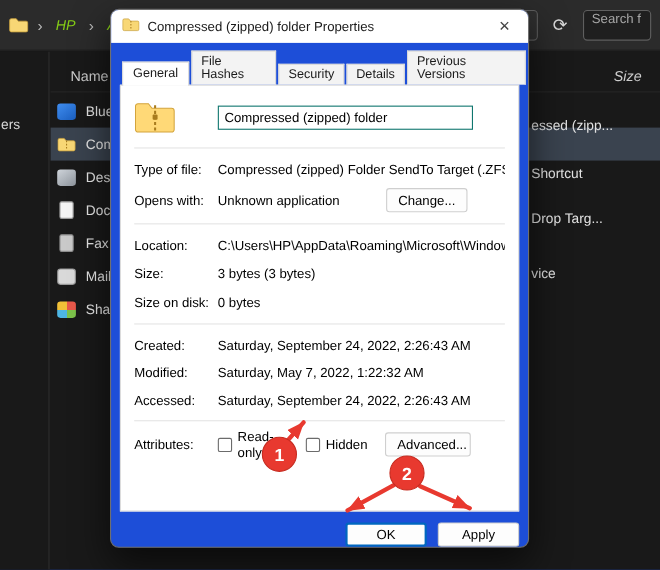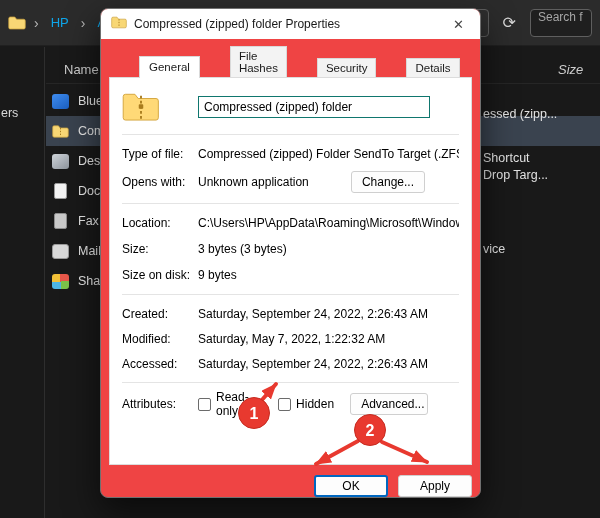--- a/index.html
+++ b/index.html
@@ -14,21 +14,21 @@
   }
 
   
   .toolbar {
     position:absolute; left:0; top:0; width:600px; height:46px;
     background:#2b2b2b; border-bottom:1px solid #202020;
     display:flex; align-items:center; padding:0 8px; gap:6px;
   }
   .crumb-folder svg { display:block; }
   .crumb-sep { color:#b9b9b9; font-size:14px; padding:0 2px; }
-  .crumb { color:#0ea5e9; font-size:13px; padding:2px 4px; border-radius:4px; }
+  .crumb { color:#84cc16; font-size:13px; padding:2px 4px; border-radius:4px;font-style:italic; }
   .toolbar-right { margin-left:auto; display:flex; align-items:center; gap:10px; }
   .view-btn {
     height:28px; min-width:44px; border:1px solid #5f5f5f; border-radius:4px;
     display:flex; align-items:center; justify-content:center; gap:4px;
     color:#dcdcdc; font-size:12px; background:#2f2f2f; padding:0 6px;
   }
   .refresh-btn { color:#d7d7d7; font-size:16px; padding:2px 4px; }
   .search-box {
     width:62px; height:28px; background:#1f1f1f; border:1px solid #5f5f5f;
     border-radius:4px; color:#a6a6a6; font-size:12px;
@@ -52,32 +52,32 @@
   .ico-fax { width:13px; height:16px; background:#c9c9c9; border:1px solid #8d8d8d; border-radius:2px; margin-left:2px; margin-right:11px; }
   .ico-mail { background:#d9d9d9; border:1px solid #9a9a9a; }
   .ico-sharex { background:conic-gradient(#e8584a 0 90deg, #7cc24a 90deg 180deg, #4db6e4 180deg 270deg, #f2c037 270deg); }
 
   .right-frag { position:absolute; color:#e2e2e2; font-size:12.5px; white-space:nowrap; }
   .mini-doc { position:absolute; width:11px; height:14px; background:#f2f2f2; border:1px solid #8f8f8f; border-radius:1px; }
 
   
   .dialog {
     position:absolute; left:100px; top:8px; width:381px; height:490px;
-    background:#ef4444; color:#000; border:1px solid #6f6f6f; border-radius:8px;
+    background:#1d4ed8; color:#000; border:1px solid #6f6f6f; border-radius:8px;
     box-shadow:0 14px 34px rgba(0,0,0,0.6);
     font-size:12px; overflow:hidden;
   }
   .titlebar { height:30px; background:#ffffff; display:flex; align-items:center; padding:0 10px; }
   .titlebar .ttl { margin-left:7px; color:#1a1a1a; font-size:12px; flex:1; white-space:nowrap; overflow:hidden; }
   .close-btn { color:#444; font-size:13px; padding:2px 6px; }
 
   .tabs { display:flex; padding-left:10px; margin-top:7px; position:relative; z-index:2; align-items:flex-end; }
   .tab {
     font-size:11.5px; color:#1a1a1a; background:#f3f3f3;
-    border:1px solid #d9d9d9; border-bottom:none; padding:3px 8px 3px 8px; margin-right:2px;margin-left:28px;
+    border:1px solid #d9d9d9; border-bottom:none; padding:3px 8px 3px 8px; margin-right:2px;
   }
   .tab.sel { background:#ffffff; padding:4px 9px 5px 9px; margin-bottom:-1px; }
 
   .page {
     margin:0 8px; background:#ffffff; border:1px solid #dcdcdc; height:388px;
     padding:8px 12px; overflow:hidden; position:relative; z-index:1;
   }
   .frow { display:flex; align-items:center; height:42px; }
   .frow .bigico { width:76px; flex:none; }
   .fname-input {
@@ -169,21 +169,21 @@
   <div class="file-row">
     <span class="ico ico-sharex"></span>
     <span>ShareX</span>
   </div>
 </div>
 
 <span class="right-frag" style="left:483px; top:107px;">essed (zipp...</span>
 <span class="mini-doc" style="left:459px; top:149px;"></span>
 <span class="right-frag" style="left:483px; top:151px;">Shortcut</span>
 <span class="mini-doc" style="left:459px; top:180px;"></span>
-<span class="right-frag" style="left:483px; top:168px;">Drop Targ...</span>
+<span class="right-frag" style="left:483px; top:192px;">Drop Targ...</span>
 <span class="mini-doc" style="left:459px; top:240px;"></span>
 <span class="right-frag" style="left:483px; top:242px;text-align:right;">vice</span>
 
 <div class="dialog">
   <div class="titlebar">
     <span>
       <svg width="16" height="13" viewBox="0 0 24 18">
           <path fill="#f8d775" stroke="#caa23f" d="M1 3 a2 2 0 0 1 2-2 h6 l2.5 3 H21 a2 2 0 0 1 2 2 v9 a2 2 0 0 1 -2 2 H3 a2 2 0 0 1 -2 -2 z"></path>
           <path stroke="#a97c1e" stroke-width="1.4" stroke-dasharray="2 2" d="M12 4 v12"></path>
         </svg>
@@ -227,21 +227,21 @@
     <div class="row">
       <span class="lbl">Location:</span>
       <span class="val">C:\Users\HP\AppData\Roaming\Microsoft\Window</span>
     </div>
     <div class="row">
       <span class="lbl">Size:</span>
       <span class="val">3 bytes (3 bytes)</span>
     </div>
     <div class="row">
       <span class="lbl">Size on disk:</span>
-      <span class="val">9 bytes</span>
+      <span class="val">0 bytes</span>
     </div>
     <hr class="sep">
 
     <div class="row" style="min-height:25px;">
       <span class="lbl">Created:</span>
       <span class="val">Saturday, September 24, 2022, 2:26:43 AM</span>
     </div>
     <div class="row" style="min-height:25px;">
       <span class="lbl">Modified:</span>
       <span class="val">Saturday, May 7, 2022, 1:22:32 AM</span>

